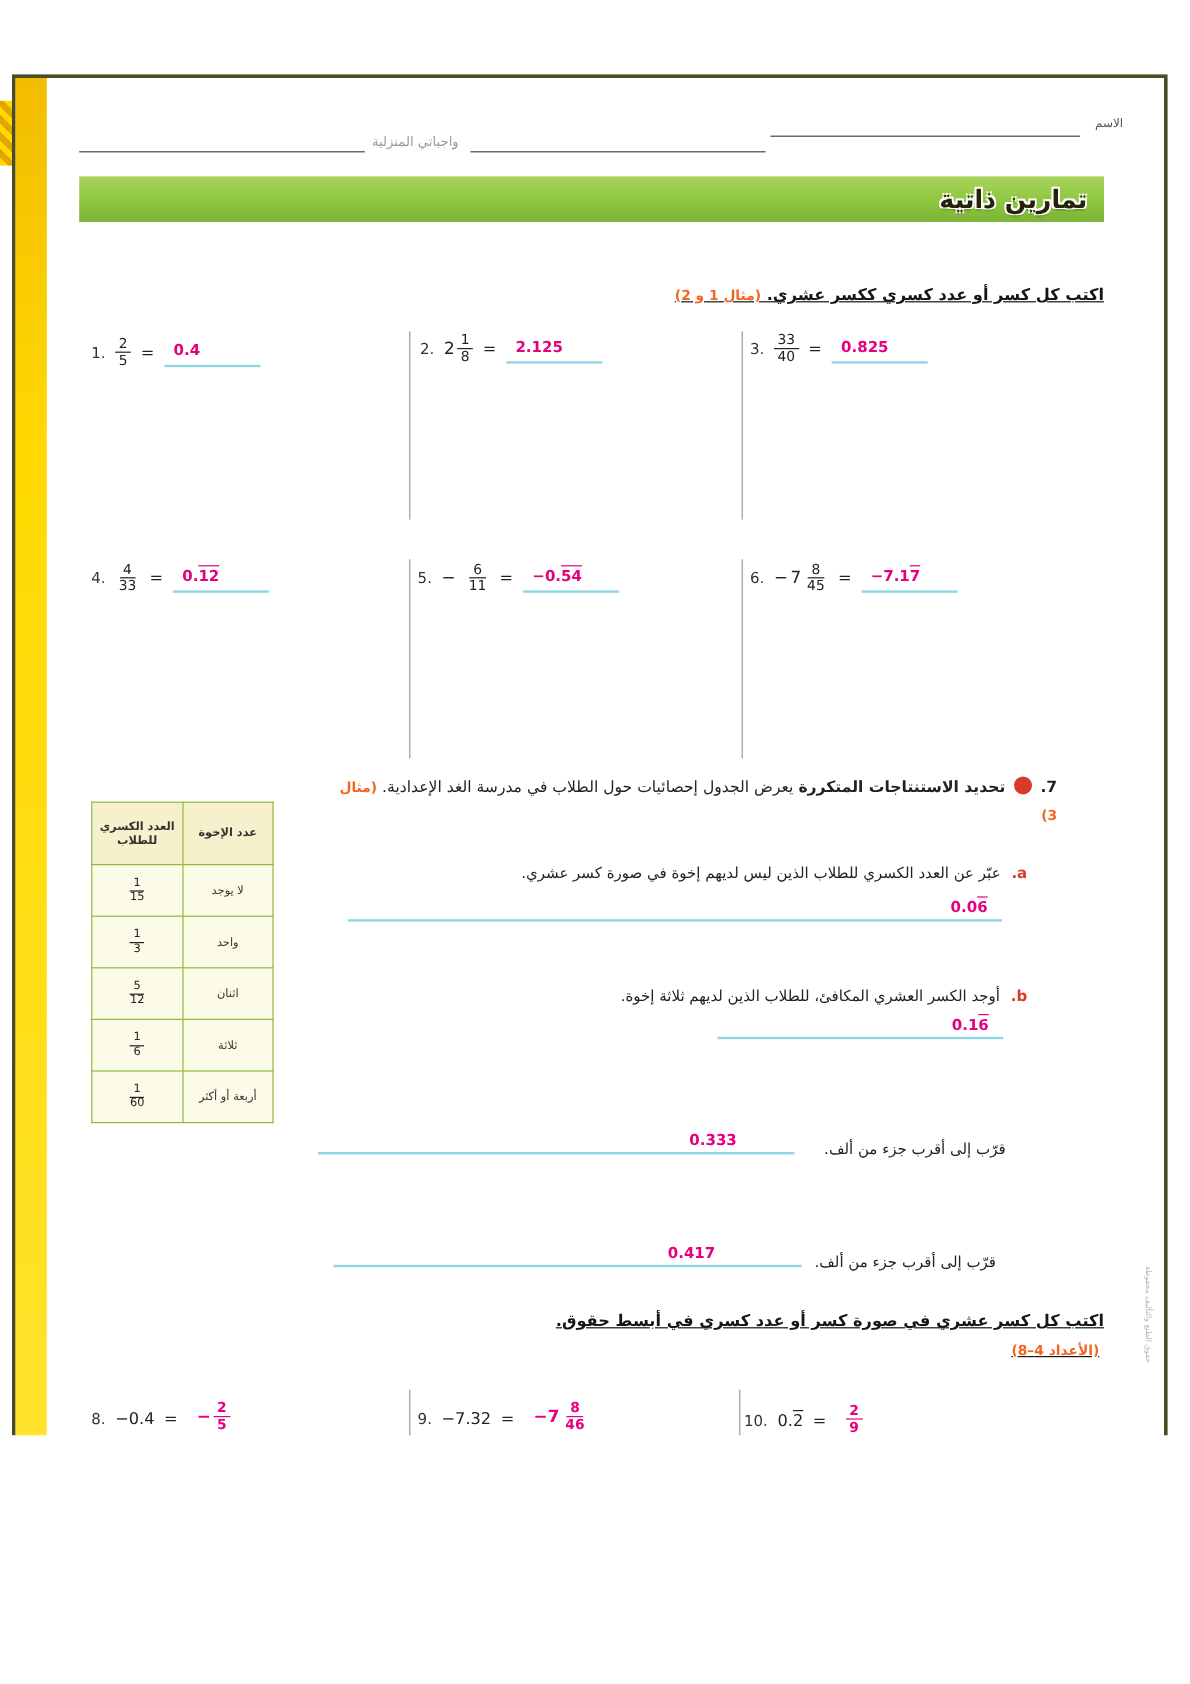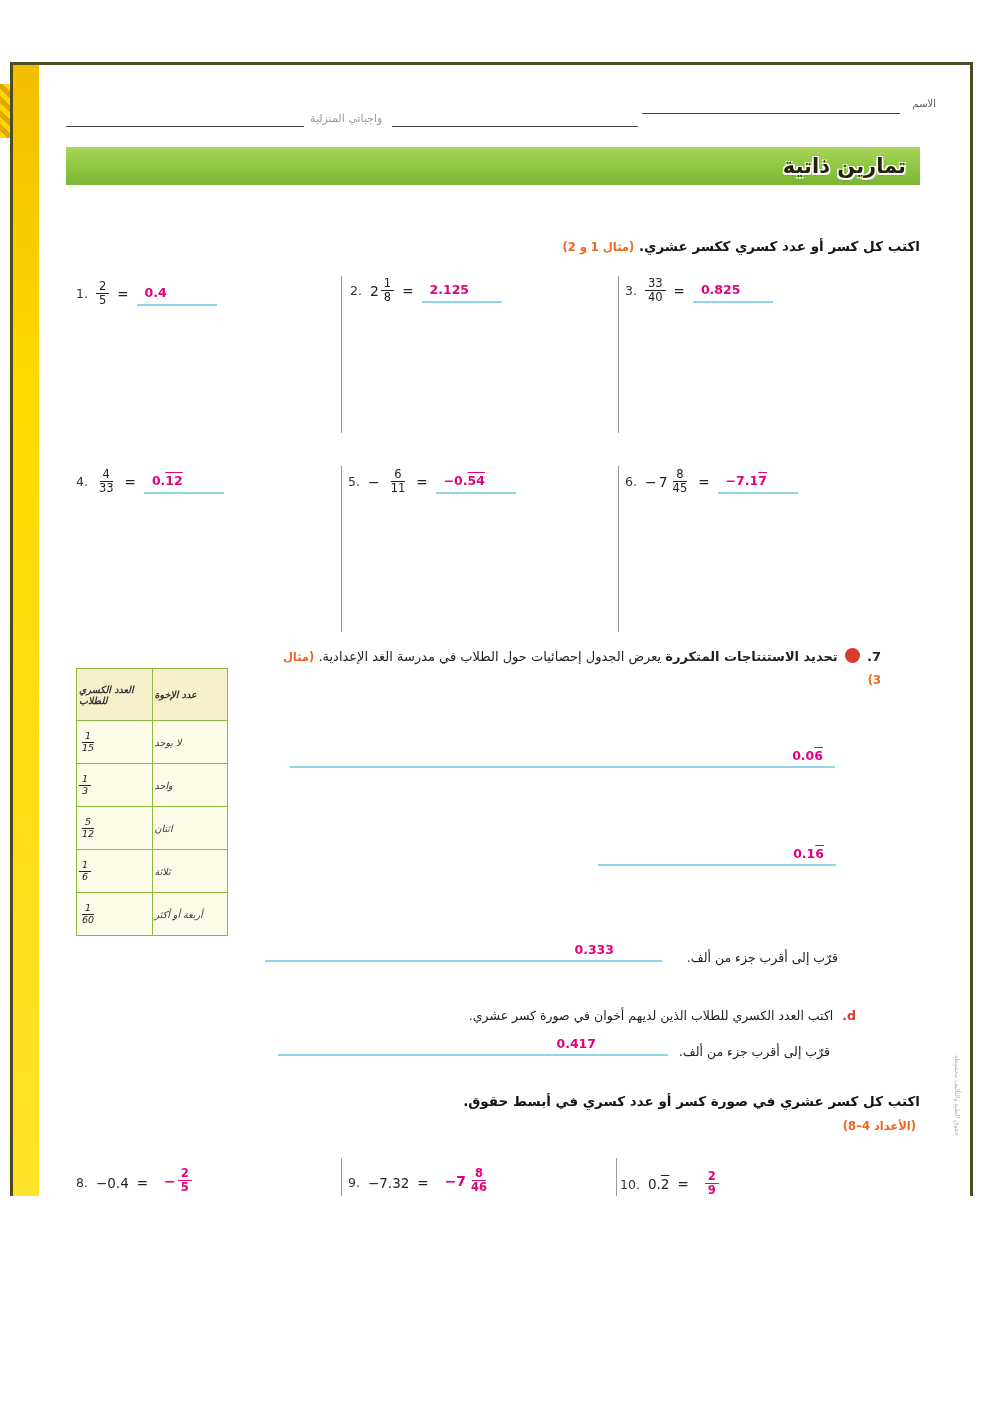--- a/index.html
+++ b/index.html
@@ -18,21 +18,21 @@
   .hw-label   { position:absolute; top:112px; left:310px; font-size:11px; color:#9a9a9a; direction:rtl; }
   .hw-line-l  { position:absolute; top:126px; left:66px;  width:238px; height:1px; background:#444; }
   .hw-line-r  { position:absolute; top:126px; left:392px; width:246px; height:1px; background:#444; }
 
   .banner { position:absolute; left:66px; top:147px; width:854px; height:38px;
     background:linear-gradient(180deg,#a9d45c 0%, #8dc63f 55%, #7cb437 100%);
     display:flex; align-items:center; justify-content:flex-end; padding:12px 14px; }
   .banner-title { font-size:21px; font-weight:bold; color:#26220a; direction:rtl;
     text-shadow:-1.5px -1.5px 0 #fff, 1.5px -1.5px 0 #fff, -1.5px 1.5px 0 #fff, 1.5px 1.5px 0 #fff, 0 2px 2px rgba(0,0,0,.3); }
 
-  .instr { position:absolute; direction:rtl; text-align:right; font-size:13.5px; font-weight:bold; color:#161616; }
+  .instr { position:absolute; direction:rtl; text-align:right; font-size:13.5px; font-weight:bold; color:#161616;text-decoration:underline; }
   .exref { color:#f26522; font-weight:bold; font-size:11.5px; }
 
   .problem { position:absolute; display:flex; align-items:center; gap:8px; font-size:13.5px; color:#222; direction:ltr; }
   .plabel { font-size:12.5px; color:#333; }
   .expr { font-size:13.5px; color:#222; }
 
   .frac { display:inline-flex; flex-direction:column; align-items:center; line-height:1.15; font-size:11.5px; color:#222; }
   .frac .num { border-bottom:1.3px solid currentColor; padding:0 3px; }
   .frac .den { padding:0 3px; }
   .mixed { display:inline-flex; align-items:center; gap:2px; }
@@ -56,21 +56,21 @@
     color:#fff; font-size:8px; align-items:center; justify-content:center; vertical-align:-2px; margin:0 3px; }
 
   .sub { position:absolute; direction:rtl; text-align:right; font-size:12.5px; color:#222; line-height:1.6; }
   .sub-letter { color:#d93b2b; font-weight:bold; margin-left:5px; font-size:12.5px; }
 
   .ansbar { position:absolute; border-bottom:2.5px solid #8ed6e6; color:#e5007d; font-weight:bold;
     font-size:12.5px; text-align:right; padding:0 12px 3px; direction:ltr; }
 
   .stat-table { position:absolute; left:76px; top:668px; width:152px; border-collapse:collapse;
     direction:rtl; color:#333; }
-  .stat-table th, .stat-table td { border:1.5px solid #8fb93e; text-align:left; vertical-align:middle; width:76px;font-style:italic; }
+  .stat-table th, .stat-table td { border:1.5px solid #8fb93e; text-align:center; vertical-align:middle; width:76px; }
   .stat-table th { background:#f6f0cd; font-size:9.5px; font-weight:bold; height:52px; padding:2px; }
   .stat-table td { height:43px; background:#fcfbe8; font-size:9.5px; padding:2px; }
   .tfrac { font-size:9.5px; }
 
   .copyright { position:absolute; left:953px; top:1055px; writing-mode:vertical-rl;
     font-size:6.5px; color:#b5b5b5; height:265px; letter-spacing:.5px; }
 </style>
 </head>
 <body>
 
@@ -217,39 +217,43 @@
       <tr>
         <td>أربعة أو أكثر</td>
         <td><span class="frac tfrac">
               <span class="num">1</span>
               <span class="den">60</span>
             </span></td>
       </tr>
     </tbody>
   </table>
 
+  <div class="sub" style="top:718px; right:136px;">
+    <span class="sub-letter">a.</span>
+    <span>عبّر عن العدد الكسري للطلاب الذين ليس لديهم إخوة في صورة كسر عشري.</span>
+  </div>
   <div class="ansbar" style="left:290px; top:748px; width:545px;">
     <span><span>0.0</span><span class="over">6</span></span>
   </div>
 
+  <div class="sub" style="top:820px; right:136px;">
+    <span class="sub-letter">b.</span>
+    <span>أوجد الكسر العشري المكافئ، للطلاب الذين لديهم ثلاثة إخوة.</span>
+  </div>
   <div class="ansbar" style="left:598px; top:846px; width:238px;">
     <span><span>0.1</span><span class="over">6</span></span>
   </div>
 
   <div class="sub" style="top:948px; right:154px;">
     <span>قرّب إلى أقرب جزء من ألف.</span>
   </div>
   <div class="ansbar" style="left:265px; top:942px; width:397px; padding-right:48px;">
     <span>0.333</span>
   </div>
 
-  <div class="sub" style="top:1006px; right:136px;">
-    <span class="sub-letter">d.</span>
-    <span>اكتب العدد الكسري للطلاب الذين لديهم أخوان في صورة كسر عشري.</span>
-  </div>
   <div class="sub" style="top:1042px; right:162px;">
     <span>قرّب إلى أقرب جزء من ألف.</span>
   </div>
   <div class="ansbar" style="left:278px; top:1036px; width:390px; padding-right:72px;">
     <span>0.417</span>
   </div>
 
   <div class="instr" style="top:1093px; right:72px;">
     <span>اكتب كل كسر عشري في صورة كسر أو عدد كسري في أبسط حقوق.</span>
   </div>

